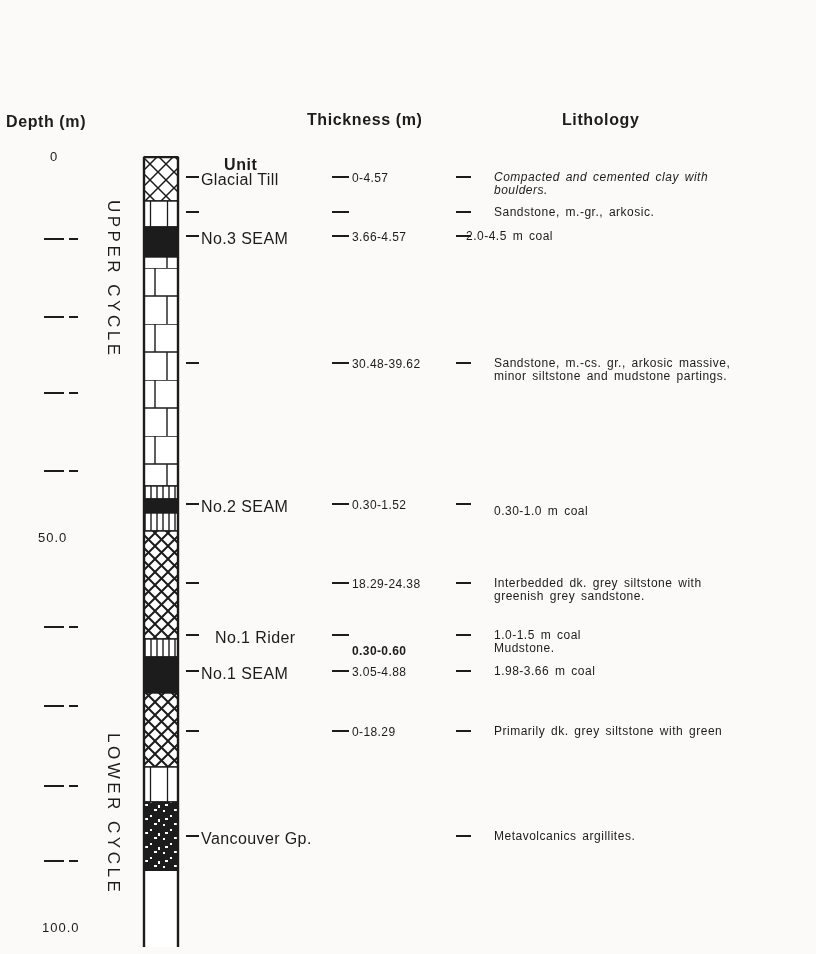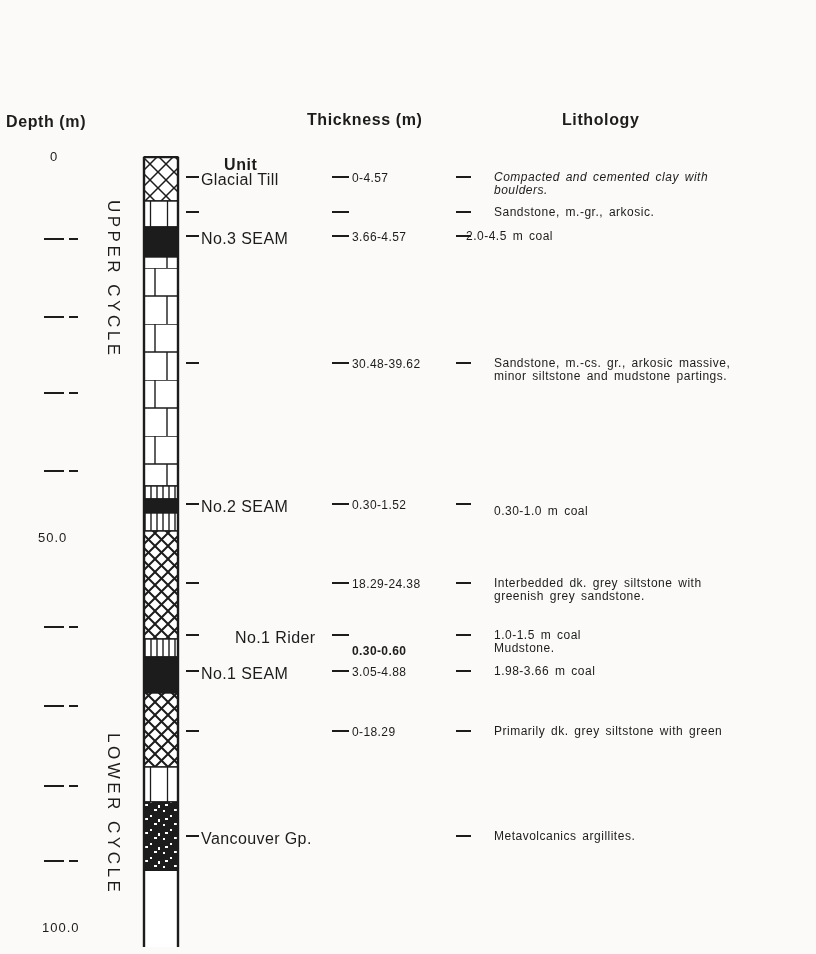--- a/index.html
+++ b/index.html
@@ -164,21 +164,21 @@
       </div>
       <div class="dash" style="left: 186px; top: 582px; width: 13px;"></div>
       <div class="dash" style="left: 332px; top: 582px; width: 17px;"></div>
       <div class="thick" style="left: 352px; top: 577px;">18.29-24.38</div>
       <div class="dash" style="left: 456px; top: 582px; width: 15px;"></div>
       <div class="lith" style="left: 494px; top: 577px;">
         <div>Interbedded dk. grey siltstone with</div>
         <div>greenish grey sandstone.</div>
       </div>
       <div class="dash" style="left: 186px; top: 634px; width: 13px;"></div>
-      <div class="unit" style="left: 206px; top: 629px; padding-left: 29px;">No.1 Rider</div>
+      <div class="unit" style="left: 186px; top: 629px; padding-left: 29px;">No.1 Rider</div>
       <div class="dash" style="left: 332px; top: 634px; width: 17px;"></div>
       <div class="thick" style="left: 352px; top: 644px; font-weight: bold;">0.30-0.60</div>
       <div class="dash" style="left: 456px; top: 634px; width: 15px;"></div>
       <div class="lith" style="left: 494px; top: 629px;">
         <div>1.0-1.5 m coal</div>
         <div>Mudstone.</div>
       </div>
       <div class="dash" style="left: 186px; top: 670px; width: 13px;"></div>
       <div class="unit" style="left: 201px; top: 665px;">No.1 SEAM</div>
       <div class="dash" style="left: 332px; top: 670px; width: 17px;"></div>

